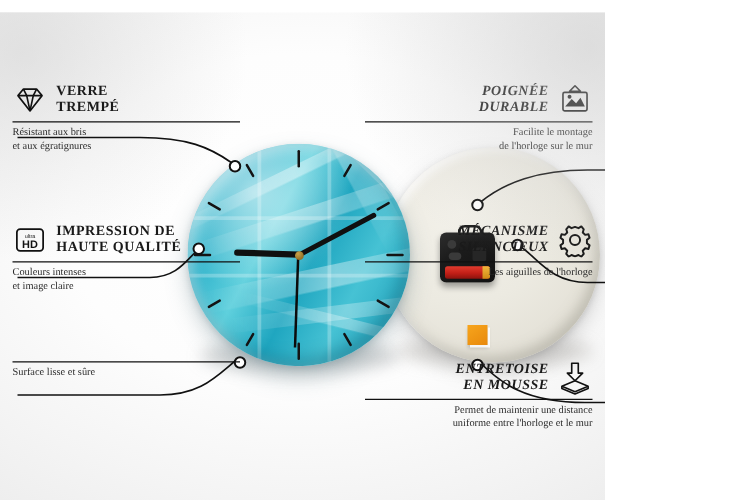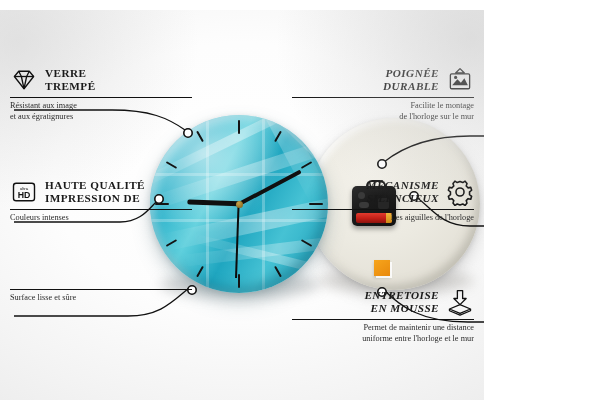--- a/index.html
+++ b/index.html
@@ -230,38 +230,39 @@
             <path d="M10 6 L13 12 L16 26"></path>
             <path d="M22 6 L19 12 L16 26"></path>
         </g>
       </svg>
       <div>
         <div class="f-title">VERRE</div>
         <div class="f-title">TREMPÉ</div>
       </div>
     </div>
     <div class="rule"></div>
-    <div class="f-desc">Résistant aux image</div>
+    <div class="f-desc">Résistant aux bris</div>
     <div class="f-desc">et aux égratignures</div>
   </div>
 
   <div class="feature left" id="feat-impression">
     <div class="f-head">
       <svg class="icon" viewBox="0 0 32 32">
         <rect x="4" y="6" width="24" height="20" rx="3" fill="none" stroke="#111" stroke-width="1.6"></rect>
         <text x="16" y="14" font-family="Liberation Sans, sans-serif" font-size="5" text-anchor="middle" fill="#111">ultra</text>
         <text x="16" y="23" font-family="Liberation Sans, sans-serif" font-size="10" font-weight="bold" text-anchor="middle" fill="#111">HD</text>
       </svg>
       <div>
+        <div class="f-title">IMPRESSION DE</div>
         <div class="f-title">HAUTE QUALITÉ</div>
-        <div class="f-title">IMPRESSION DE</div>
       </div>
     </div>
     <div class="rule"></div>
     <div class="f-desc">Couleurs intenses</div>
+    <div class="f-desc">et image claire</div>
   </div>
 
   <div class="feature left" id="feat-bords">
     <div class="rule"></div>
     <div class="f-desc">Surface lisse et sûre</div>
   </div>
 
   <div class="feature right" id="feat-poignee">
     <div class="f-head">
       <svg class="icon" viewBox="0 0 32 32">

